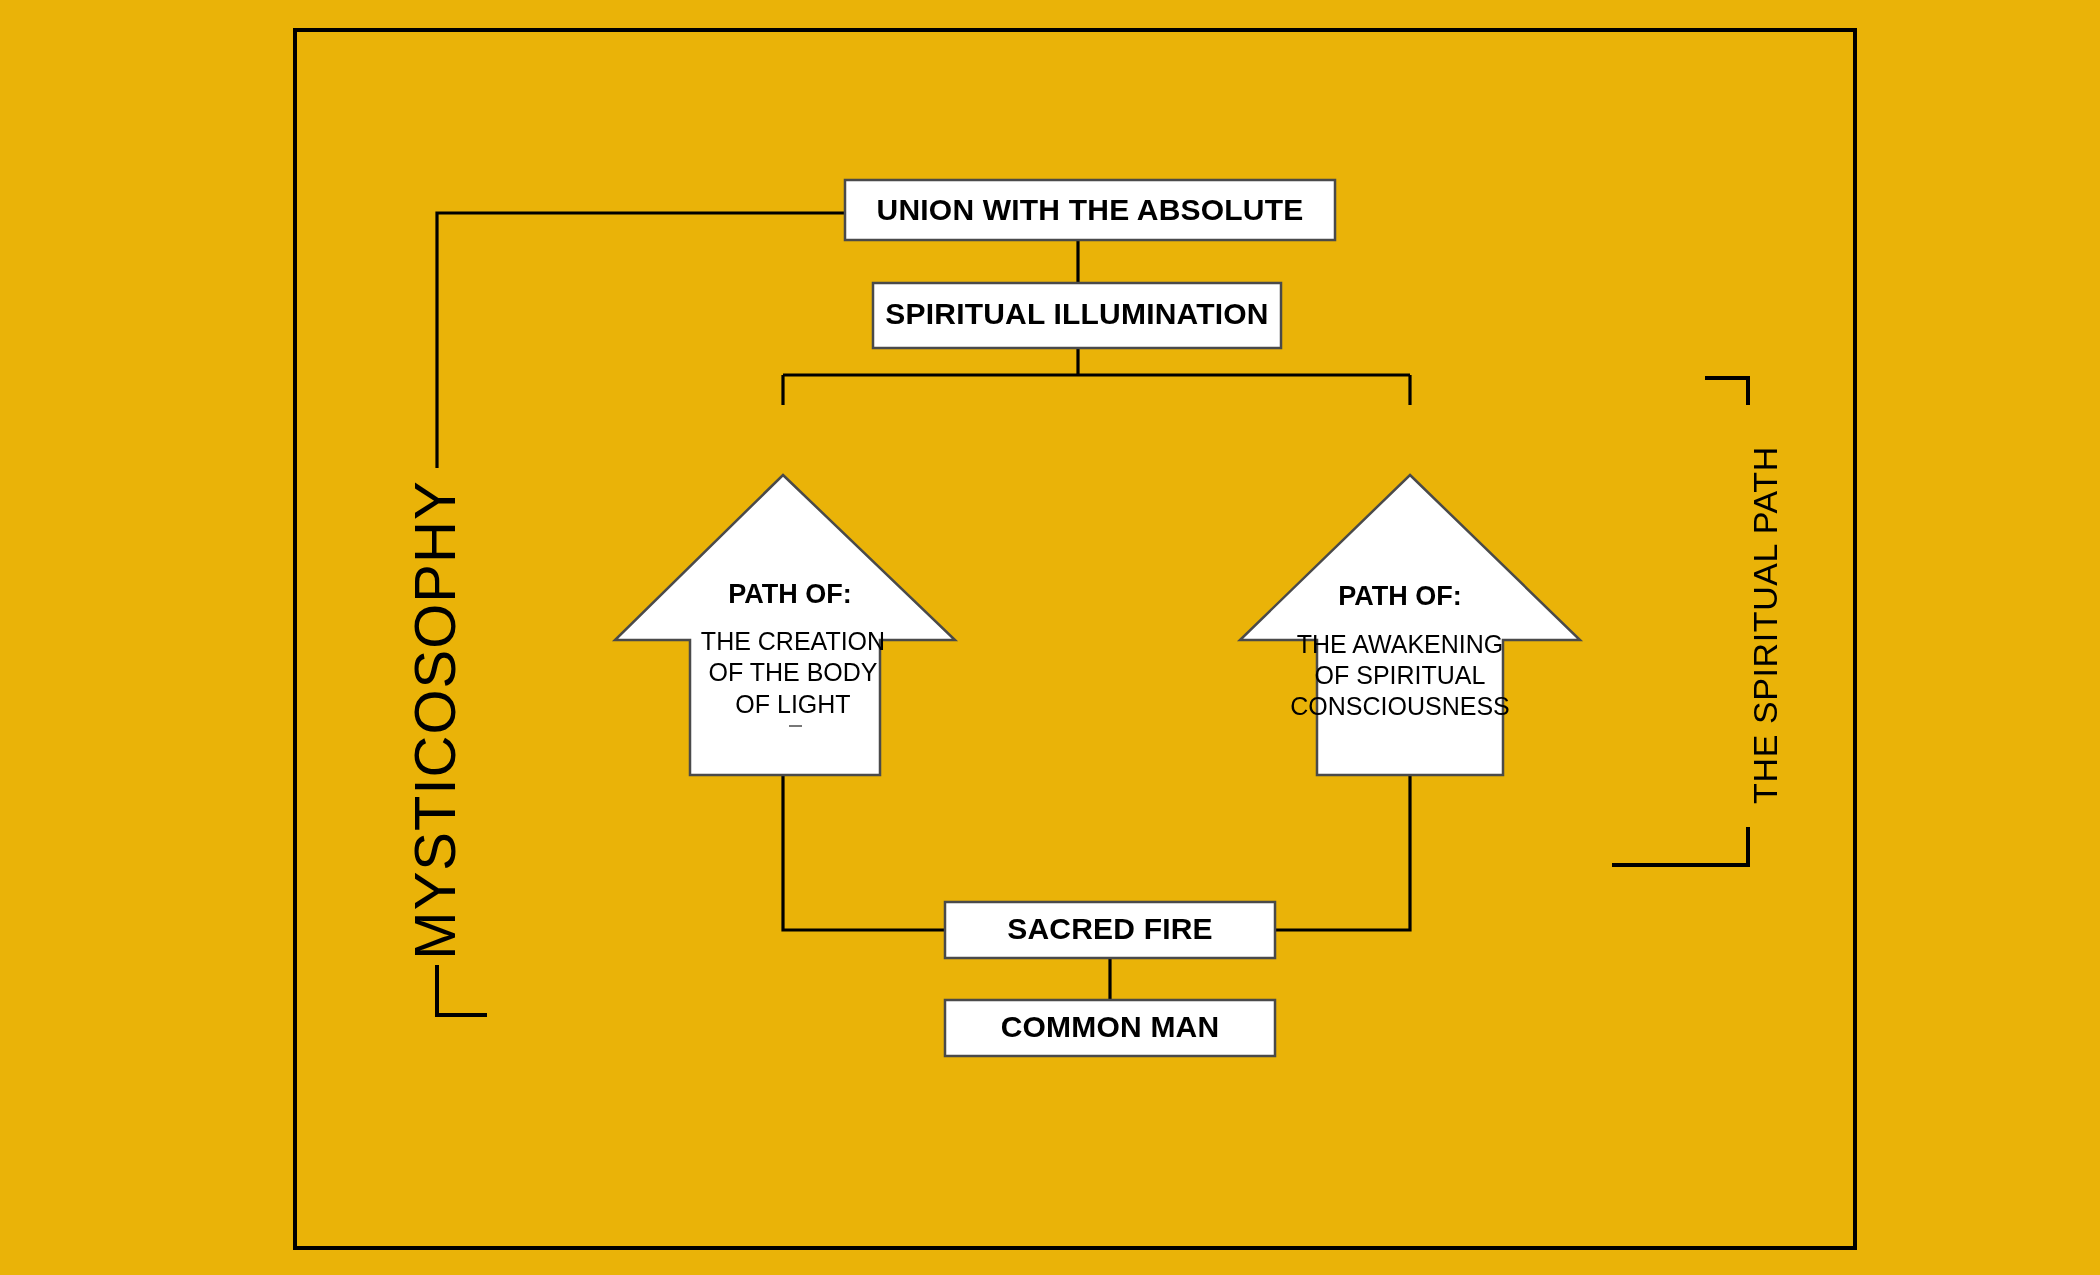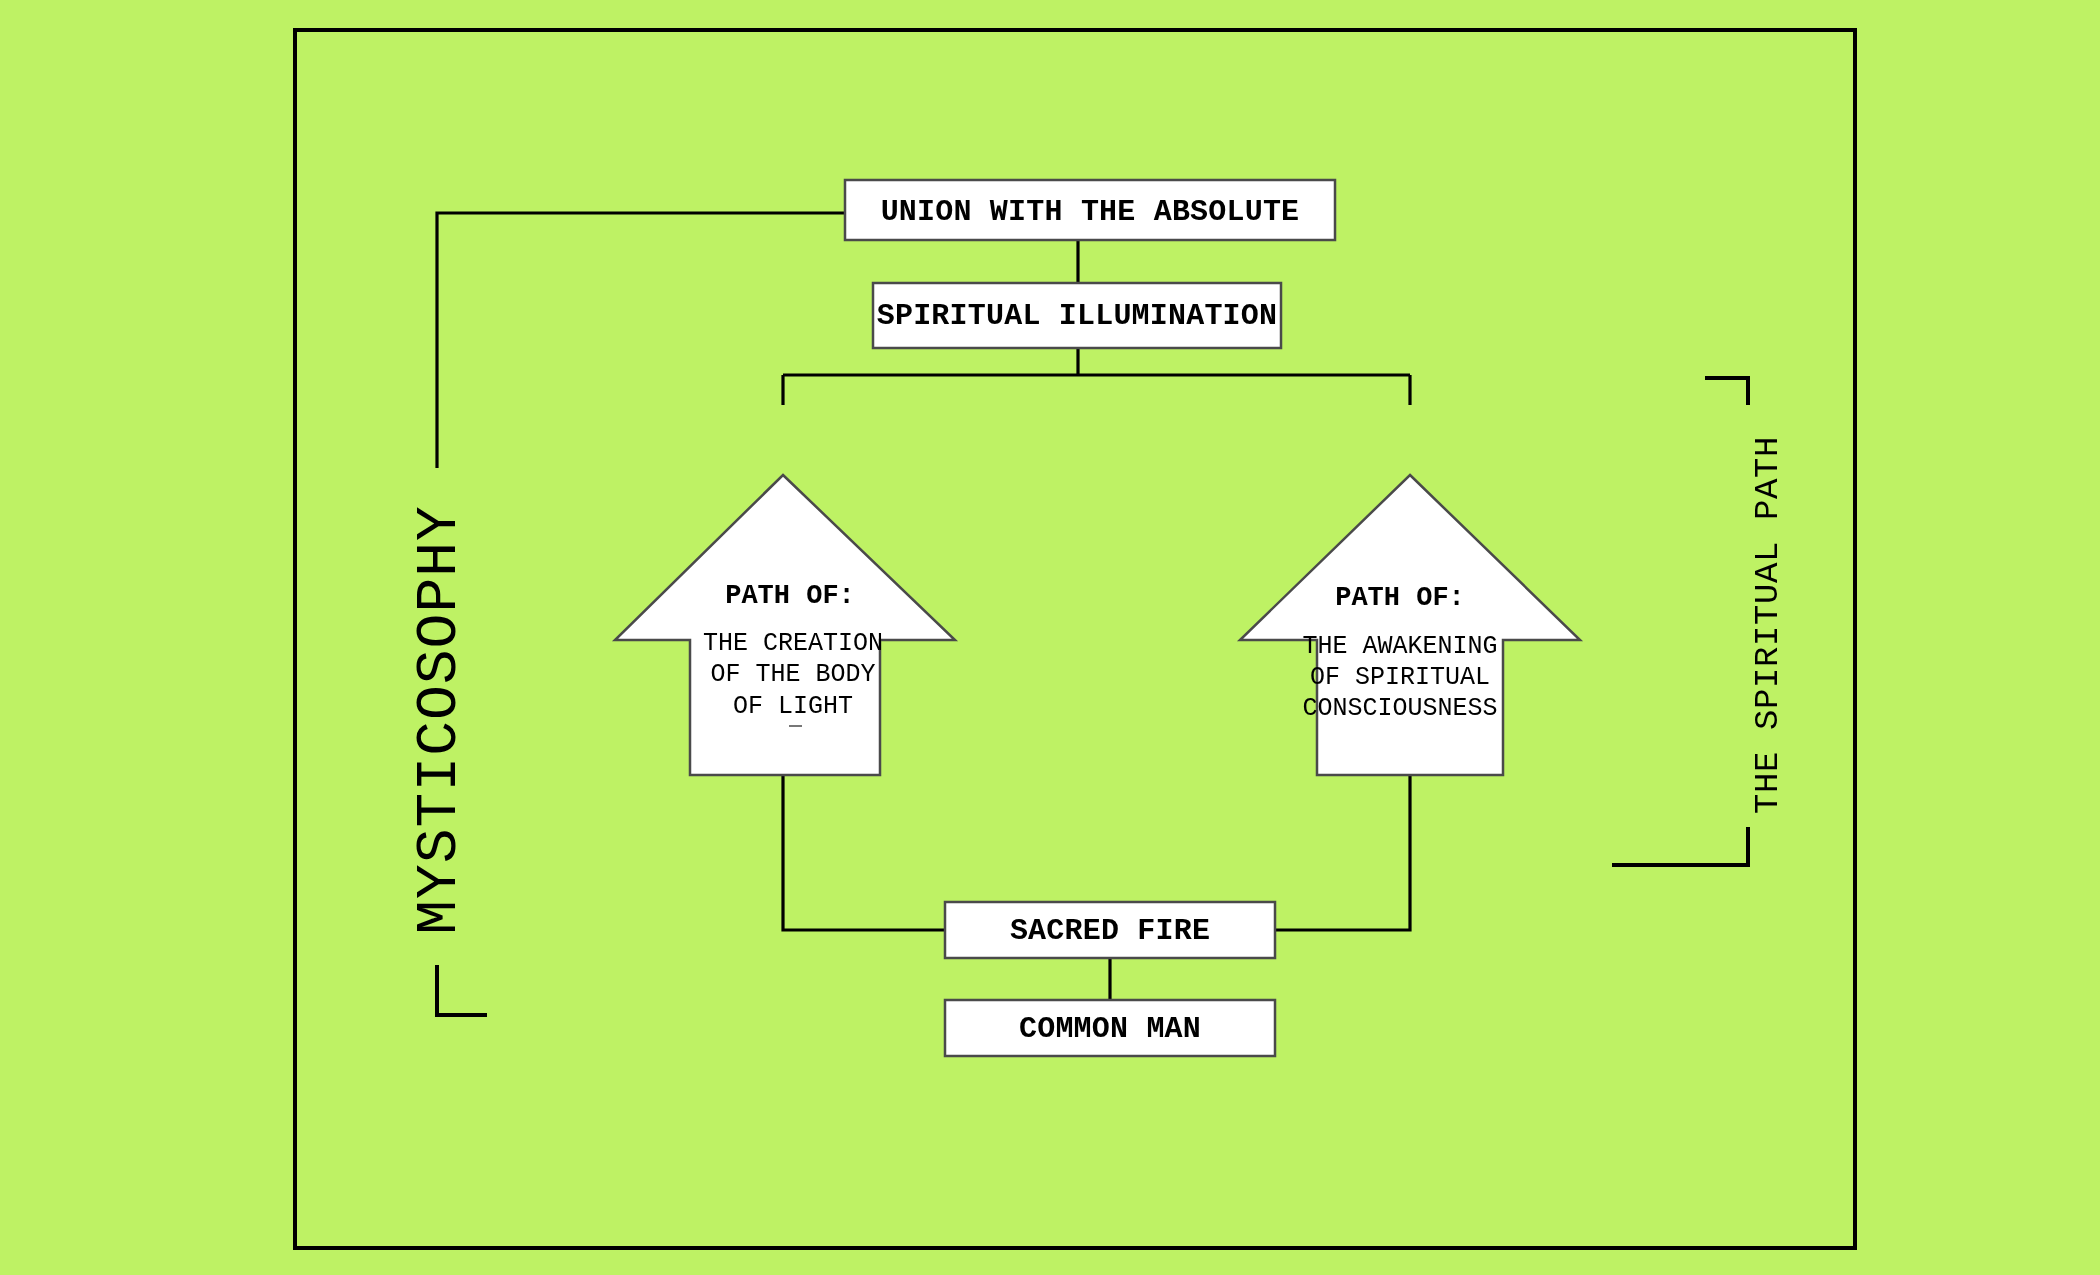--- a/index.html
+++ b/index.html
@@ -1,18 +1,18 @@
 <!DOCTYPE html>
 <html><head>
 <meta charset="utf-8">
 <style>
   html,body{margin:0;padding:0;background:#ffffff;}
   body{width:2100px;height:1275px;overflow:hidden;
        font-family:"Liberation Sans","DejaVu Sans",sans-serif;}
-  #stage{position:relative;width:2100px;height:1275px;background:#bef264;font-family:Liberation Mono, monospace;}
+  #stage{position:relative;width:2100px;height:1275px;background:#eab308;}
   svg{position:absolute;top:0;left:0;width:2100px;height:1275px;}
   .frame{fill:none;stroke:#000;stroke-width:4;}
   .boxshape{fill:#ffffff;stroke:#4a4a4a;stroke-width:2.5;}
   .arrowshape{fill:#ffffff;stroke:#4a4a4a;stroke-width:2.5;stroke-linejoin:miter;}
   .conn{fill:none;stroke:#000;stroke-width:3.2;}
   .bracket{fill:none;stroke:#000;stroke-width:4;}
   .artifact{fill:none;stroke:#777;stroke-width:2;}
   text{fill:#000;}
   .boxlabel{font-size:30px;font-weight:bold;text-anchor:middle;
             dominant-baseline:middle;letter-spacing:0.2px;}

